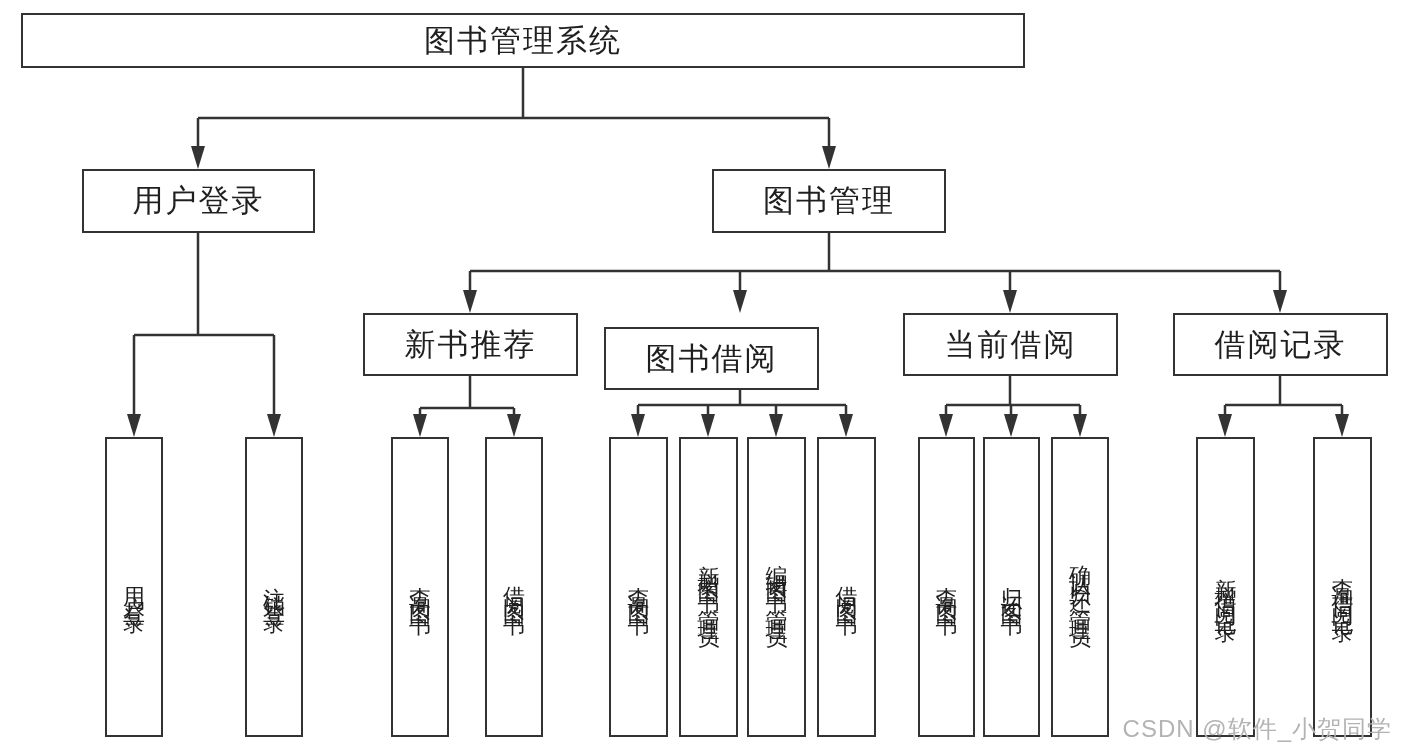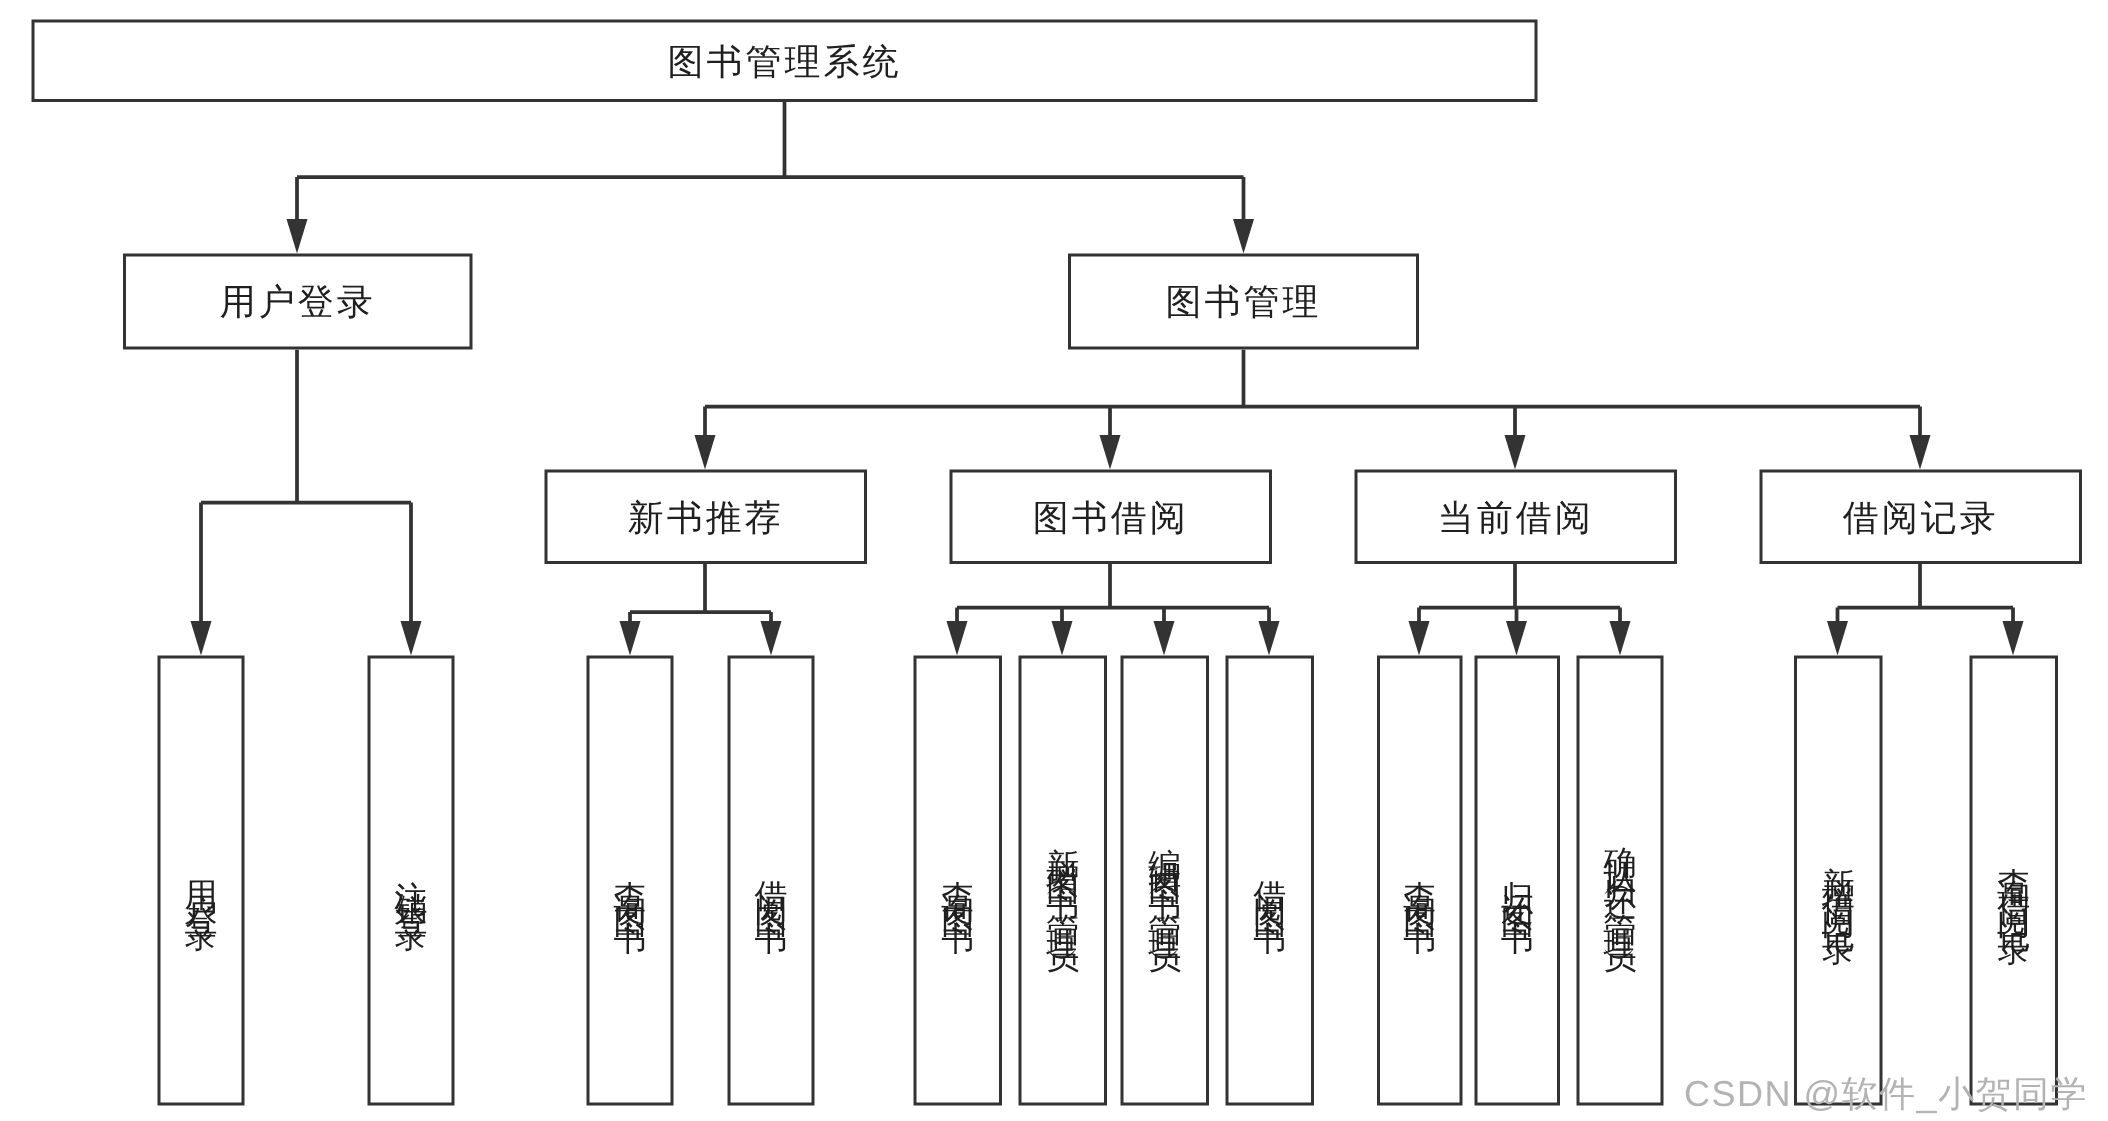--- a/index.html
+++ b/index.html
@@ -20,27 +20,27 @@
     position: absolute;
     box-sizing: border-box;
     background: #ffffff;
     border: 2px solid #333333;
     color: #1f1f1f;
     display: flex;
     align-items: center;
     justify-content: center;
     text-align: center;
   }
-  .h-node { font-size: 24px; letter-spacing: 2px; text-align: right; }
+  .h-node { font-size: 31px; letter-spacing: 2px; text-align: right; }
   .root-node  { left: 21px;  top: 13px;  width: 1004px; height: 55px; }
   .n-user     { left: 82px;  top: 169px; width: 233px;  height: 64px; }
   .n-bookmgmt { left: 712px; top: 169px; width: 234px;  height: 64px; }
   .l3 { top: 313px; width: 215px; height: 63px; }
   .n-newbook  { left: 363px; }
-  .n-borrow   { left: 633px; }
+  .n-borrow   { left: 604px; margin-top: 14px; }
   .n-current  { left: 903px; }
   .n-records  { left: 1173px; }
   .leaf {
     top: 437px;
     height: 300px;
     writing-mode: vertical-rl;
     font-size: 22px;
     letter-spacing: 9px;
     line-height: 1.0;
   }

